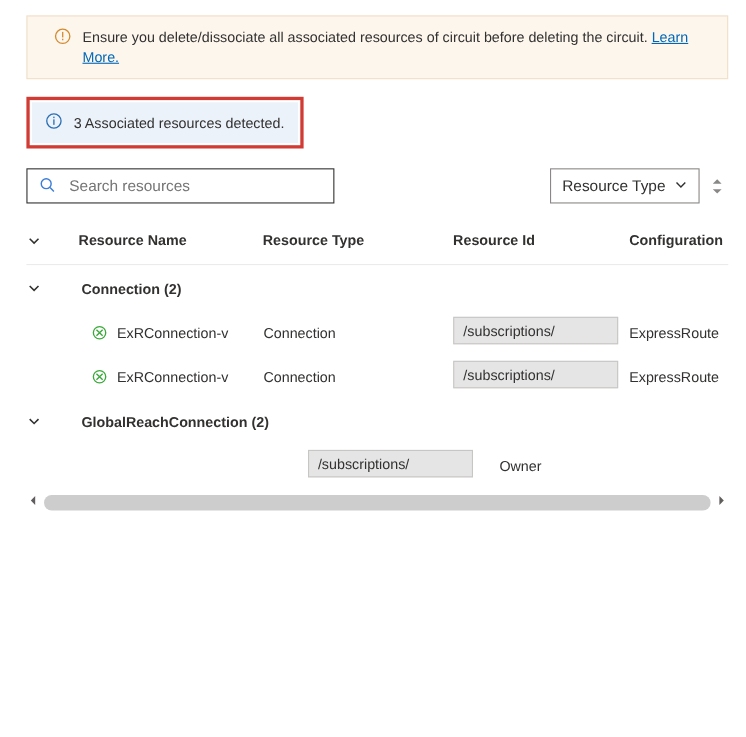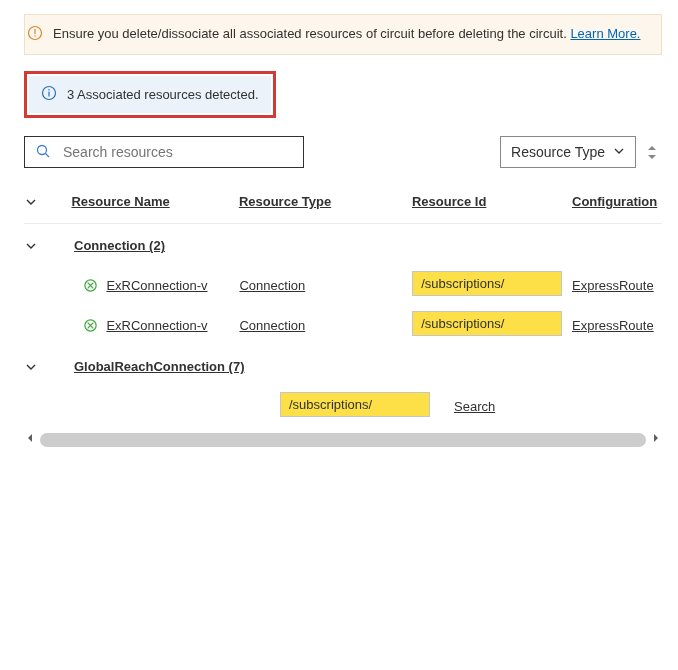--- a/index.html
+++ b/index.html
@@ -13,21 +13,21 @@
   }
   .panel { padding: 14px 16px 12px 24px; }
   .header-row { display: flex; align-items: center; justify-content: space-between; margin-bottom: 22px; }
   .title { font-size: 24px; font-weight: 600; color: #323130; }
   .close-x { cursor: pointer; padding:4px; }
   .close-x svg { display:block; }
 
   .banner-warn {
     display:flex; align-items:flex-start; gap:10px;
     background:#FDF6ED; border:1px solid #EFE0C7;
-    padding:10px 2px; margin-bottom:16px;
+    padding:10px 24px; margin-bottom:16px;
   }
   .banner-warn .txt { font-size:13px; line-height:1.4; }
   .banner-warn a { color:#0067B8; text-decoration:underline; cursor:pointer; }
 
   .banner-info {
     display:flex; align-items:center; gap:10px;
     background:#EBF2FA; padding:9px 12px;text-align:center;
   }
   .banner-info-wrap { margin-bottom:18px; }
   .highlight-box {
@@ -49,39 +49,39 @@
   .select-style {
     display:flex; align-items:center; gap:8px;
     border:1px solid #8A8886; height:32px; padding:0 10px; cursor:pointer;
     font-size:14px; color:#323130;
   }
   .right-tools { display:flex; align-items:center; gap:10px; }
   .sort-arrows { display:flex; flex-direction:column; gap:1px; cursor:pointer; color:#8A8886;}
   .sort-arrows svg { display:block; }
 
   .table { width:100%; }
-  .thead, .trow { display:flex; align-items:center;text-decoration:underline; }
+  .thead, .trow { display:flex; align-items:center; }
   .thead { font-weight:600; font-size:13px; padding-bottom:14px; border-bottom:1px solid #EDEBE9;}
   .col-toggle { width:32px; display:flex; align-items:center; justify-content:flex-start;}
   .col-name  { width:200px; padding-left:18px;}
   .col-type  { width:162px; }
   .col-id    { width:174px;margin-left:24px; }
   .col-conf  { flex:1; min-width:90px; }
 
-  .group-header { font-weight:600; padding:14px 0 12px 0; display:flex; align-items:flex-end;}
+  .group-header { font-weight:600; padding:14px 0 12px 0; display:flex; align-items:flex-start;}
   .group-header .col-name { padding-left:18px; }
   .chev { cursor:pointer; }
   .chev svg { display:block; }
 
   .data-row { padding:6px 0; }
   .data-row .col-name { display:flex; align-items:flex-start; gap:8px; padding-left:30px;}
   .name-txt { white-space:nowrap; overflow:hidden; text-overflow:clip; max-width:120px; }
   .type-txt { white-space:nowrap; overflow:hidden; }
   .id-chip {
-    display:inline-block; background:#fde047; border:1px solid #C8C6C4;
+    display:inline-block; background:#e5e5e5; border:1px solid #C8C6C4;
     padding:4px 8px; font-size:13px; min-width:150px;
     white-space:nowrap; overflow:hidden;
   }
   .conf-txt { white-space:nowrap; overflow:hidden; }
 
   .res-icon { display:inline-flex; }
   .scroll-row {
     display:flex; align-items:center; gap:4px; margin-top:6px;
     color:#605E5C;
   }
@@ -203,29 +203,29 @@
       <div class="col-id"><span class="id-chip">/subscriptions/</span></div>
       <div class="col-conf conf-txt">ExpressRoute</div>
     </div>
 
     <div class="group-header trow">
       <div class="col-toggle chev">
         <svg width="14" height="14" viewBox="0 0 14 14">
             <path d="M3 5 L7 9 L11 5" fill="none" stroke="#323130" stroke-width="1.4"></path>
           </svg>
       </div>
-      <div class="col-name">GlobalReachConnection (7)</div>
+      <div class="col-name">GlobalReachConnection (2)</div>
     </div>
     <div class="trow data-row">
       <div class="col-toggle"></div>
       <div class="col-name">
         <span class="name-txt"></span>
       </div>
       <div class="col-id"><span class="id-chip">/subscriptions/</span></div>
-      <div class="col-conf conf-txt">Search</div>
+      <div class="col-conf conf-txt">Owner</div>
     </div>
   </div>
 
   <div class="scroll-row">
     <span class="scroll-cap">
       <svg width="12" height="12" viewBox="0 0 12 12">
           <path d="M8 2 L4 6 L8 10 Z" fill="#605E5C"></path>
         </svg>
     </span>
     <div class="scroll-track"></div>

